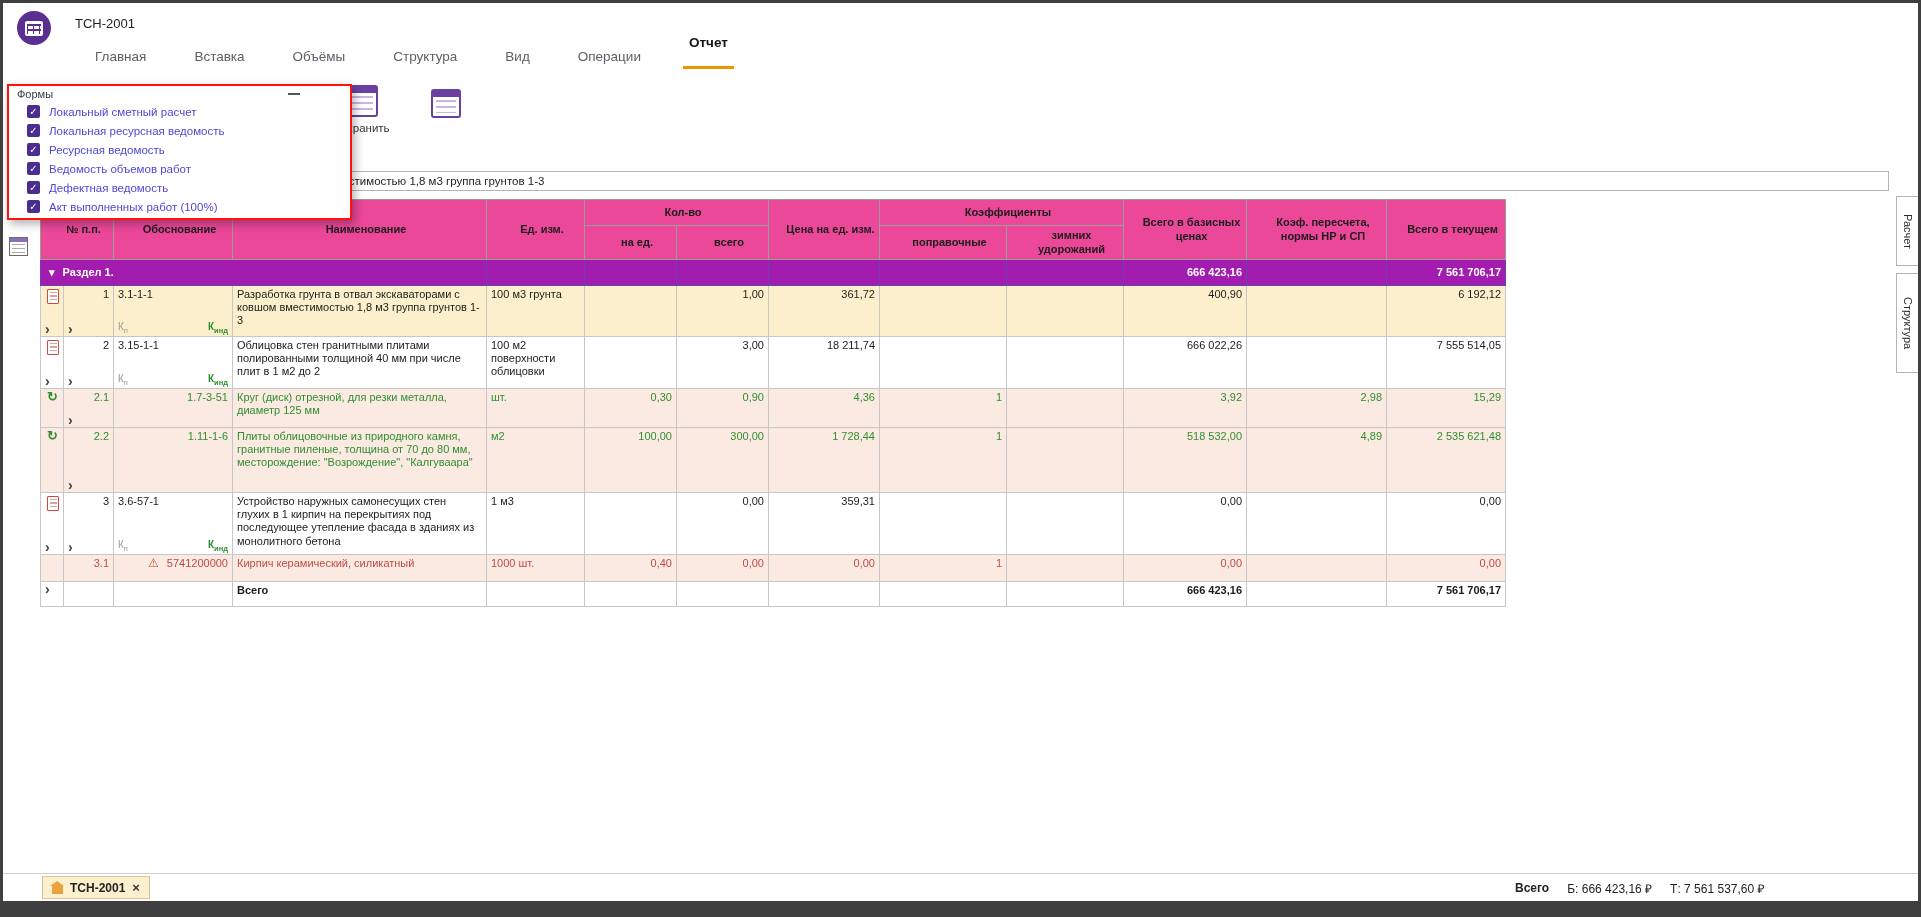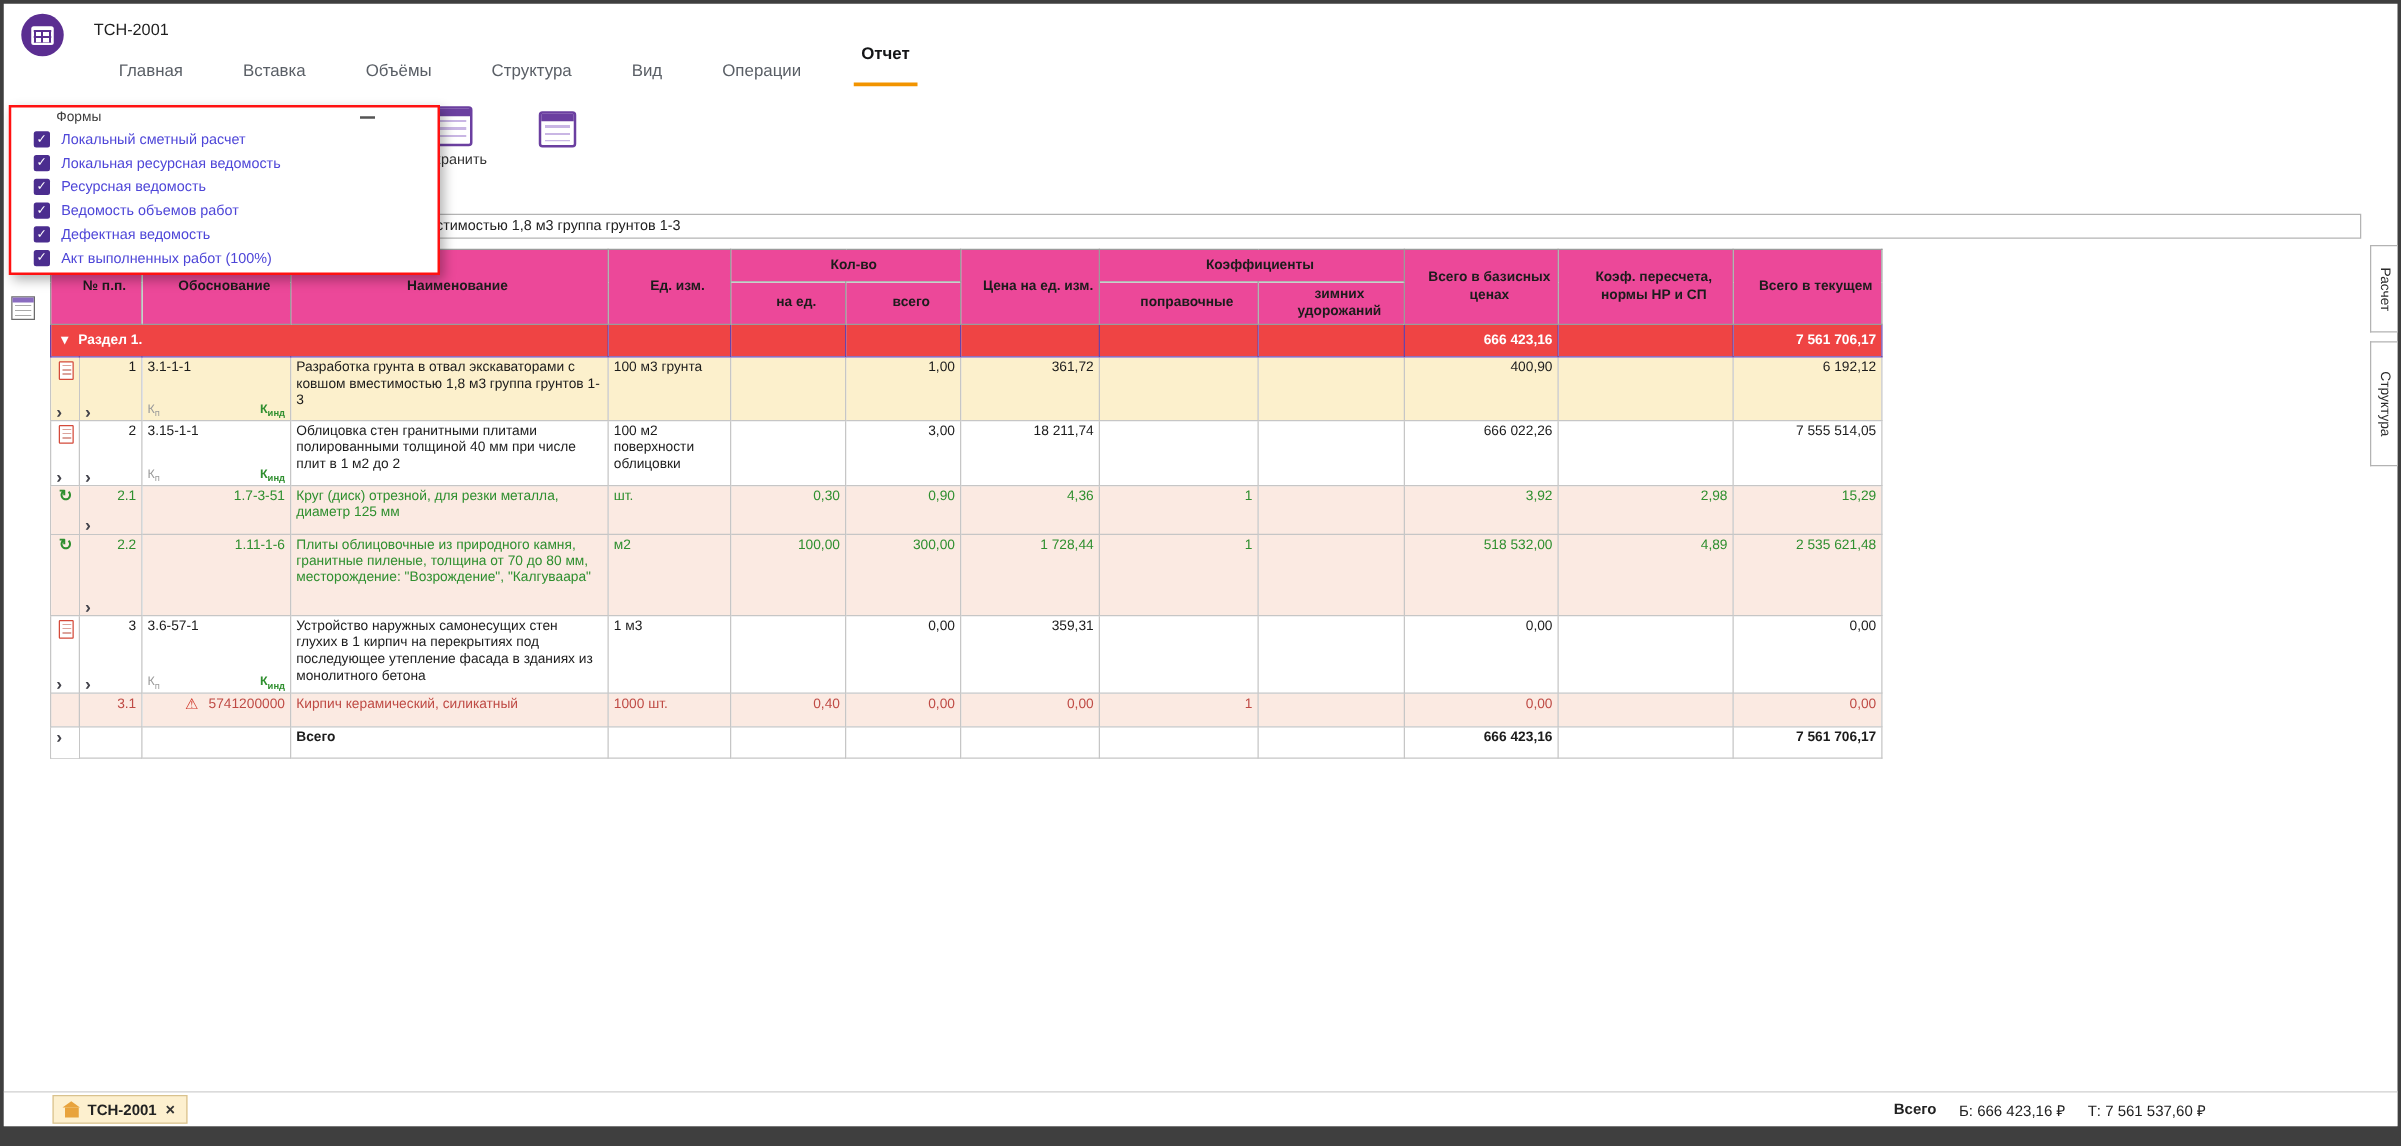--- a/index.html
+++ b/index.html
@@ -38,21 +38,21 @@
   .dock-icon::before{content:"";position:absolute;left:0;right:0;top:0;height:4px;background:#8a6cc0;}
   .dock-icon::after{content:"";position:absolute;left:2px;right:2px;top:6px;bottom:2px;
     background:repeating-linear-gradient(to bottom,#a9a9a9 0 1px,transparent 1px 4px);}
 
   
   .grid{position:absolute;left:37px;top:196px;width:1465px;border-collapse:collapse;table-layout:fixed;font-size:11px;color:#1c1c1c;line-height:1.2;}
   .grid th,.grid td{border:1px solid #c6c6c6;padding:2px 4px;vertical-align:top;overflow:hidden;box-sizing:border-box;}
   .grid thead th{border-color:#9b9b9b;font-weight:bold;text-align:center;vertical-align:middle;background:#ec4899;padding-left:17px;}
   .n{text-align:right;}
   .rel{position:relative;}
-  .sec td{background:#ef4444;color:#fff;font-weight:bold;border-color:#6a42a8;vertical-align:middle;}
+  .sec td{background:#a21caf;color:#fff;font-weight:bold;border-color:#6a42a8;vertical-align:middle;}
   .sec-chev{margin:0 8px 0 4px;font-size:11px;}
   .ry td{background:#fcf0cc;}
   .rp td{background:#fbeae2;color:#2f8f2f;}
   .rpe td{background:#fbeae2;color:#bf4b45;}
   .ft td{background:#fff;}
   .bold{font-weight:bold;}
   .chev{color:#44444c;font-size:14px;font-weight:bold;line-height:10px;}
   .b-left{position:absolute;left:4px;bottom:2px;}
   .b-row{position:absolute;left:4px;right:4px;bottom:1px;display:flex;justify-content:space-between;align-items:flex-end;}
   .kp{color:#9b9b9b;font-size:10px;}
@@ -68,21 +68,21 @@
   
   .side-tab{position:absolute;right:0;width:22px;border:1px solid #b3b3b3;border-right:none;background:#fff;
     display:flex;align-items:center;justify-content:center;writing-mode:vertical-rl;font-size:11px;color:#2b2b2b;box-sizing:border-box;}
   .tab-calc{top:193px;height:70px;}
   .tab-str{top:270px;height:100px;}
 
   
   .popup{position:absolute;left:4px;top:81px;width:345px;height:136px;background:#fff;border:2px solid #ff1111;
     box-shadow:3px 4px 9px rgba(0,0,0,.30);z-index:20;box-sizing:border-box;}
   .popup-header{height:16px;display:flex;justify-content:space-between;align-items:center;padding:0 12px 0 8px;}
-  .popup-header-label{font-size:11px;color:#3c3c3c;margin-left:28px;}
+  .popup-header-label{font-size:11px;color:#3c3c3c;}
   .dd-dash{width:12px;height:2px;background:#555;margin-right:38px;}
   .popup-item{display:flex;align-items:center;gap:9px;height:19px;padding-left:18px;cursor:default;}
   .cbx{width:13px;height:13px;background:#4b2d8f;border-radius:2px;color:#fff;font-size:10px;line-height:13px;text-align:center;flex:0 0 13px;}
   .popup-item-label{font-size:11.5px;color:#4e46d8;white-space:nowrap;}
 
   
   .bottombar{position:absolute;left:0;right:0;bottom:0;height:27px;border-top:1px solid #cfcfcf;background:#fff;}
   .doc-tab{position:absolute;left:39px;bottom:2px;height:23px;background:#fdf0cf;border:1px solid #d9c28e;
     display:flex;align-items:center;gap:7px;padding:0 9px;font-size:12px;font-weight:bold;color:#222;box-sizing:border-box;}
   .house{width:11px;height:8px;background:#e8a33d;position:relative;margin-top:4px;}

